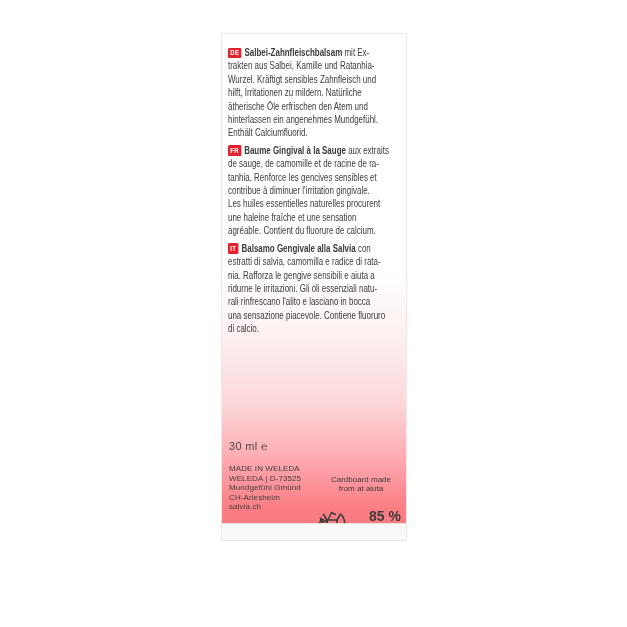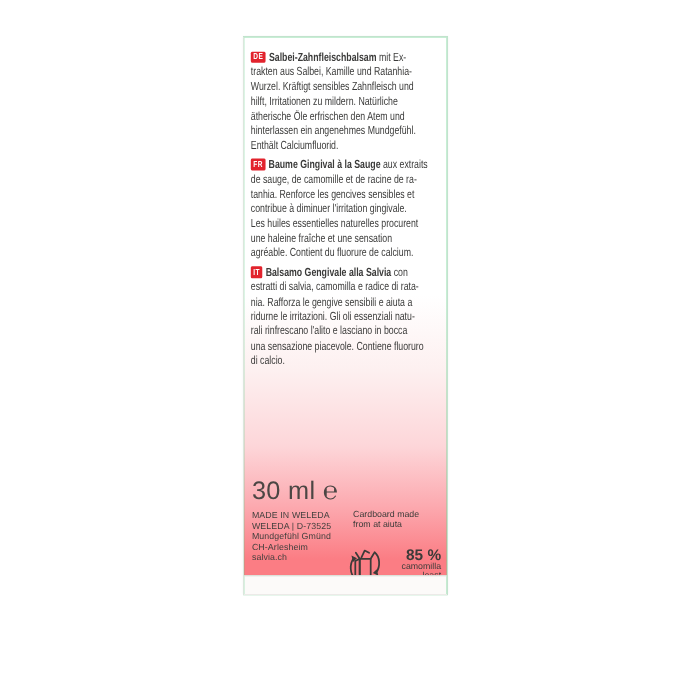--- a/index.html
+++ b/index.html
@@ -13,21 +13,21 @@
   body{
     width:627px;height:627px;position:relative;overflow:hidden;
     font-family:"Liberation Sans", sans-serif;
     color:var(--text-dark);
   }
   .stage{position:absolute;inset:0;background:#ffffff;}
   .box{
     position:absolute;left:221px;top:33px;width:186px;height:508px;
     border:1px solid #eceae8;
     box-shadow:0 0 2px rgba(0,0,0,0.05);
-    background:#22c55e;
+    background:#7f1d1d;
   }
   .box-main{
     position:absolute;left:0;top:0;right:0;height:489px;
     background:linear-gradient(180deg,
       #ffffff 0%, #ffffff 48%, #fdf0f0 62%, #fdd6d9 76%,
       var(--pink-mid) 87%, var(--pink-deep) 97%, var(--pink-deep) 100%);
   }
   .box-flap{
     position:absolute;left:0;right:0;bottom:0;height:17px;
     background:#fcfaf9;border-top:1px solid #e3e0de;
@@ -42,33 +42,33 @@
   .lang-tag{
     display:inline-block;background:var(--tag-red);color:#ffffff;
     font-size:8px;font-weight:bold;line-height:9px;
     padding:0.5px 3px 1px 3px;border-radius:1.5px;
     margin-right:4px;position:relative;top:-1px;letter-spacing:0.5px;
   }
   .para b{font-weight:bold;}
   .para-lines{display:block;white-space:pre;}
   .volume{
     position:absolute;left:7px;top:403px;
-    font-size:23px;line-height:18px;color:#4c4644;letter-spacing:0.3px;
+    font-size:11px;line-height:18px;color:#4c4644;letter-spacing:0.3px;
   }
   .bottom-row{
     position:absolute;left:7px;right:4px;top:429px;height:62px;
   }
   .address{
     position:absolute;left:0;top:1px;
     font-size:8px;line-height:9.6px;color:#413f3d;letter-spacing:0.1px;
   }
   .underline{text-underline-offset:1.5px;}
   .cardboard{
-    position:absolute;right:1px;top:0;width:80px;
-    text-align:left;font-size:8px;line-height:9.2px;color:#3c3b39;
+    position:absolute;right:1px;top:12px;width:80px;
+    text-align:center;font-size:8px;line-height:9.2px;color:#3c3b39;
   }
   .cardboard-row{
     display:flex;align-items:center;justify-content:flex-end;
     gap:17px;margin-top:13px;
   }
   .cb-icon{flex:0 0 auto;}
   .cb-col{display:flex;flex-direction:column;align-items:flex-end;}
   .percent{font-size:14px;font-weight:bold;line-height:13px;letter-spacing:0;}
   .cb-small{font-size:8px;line-height:8.6px;}
 </style>

